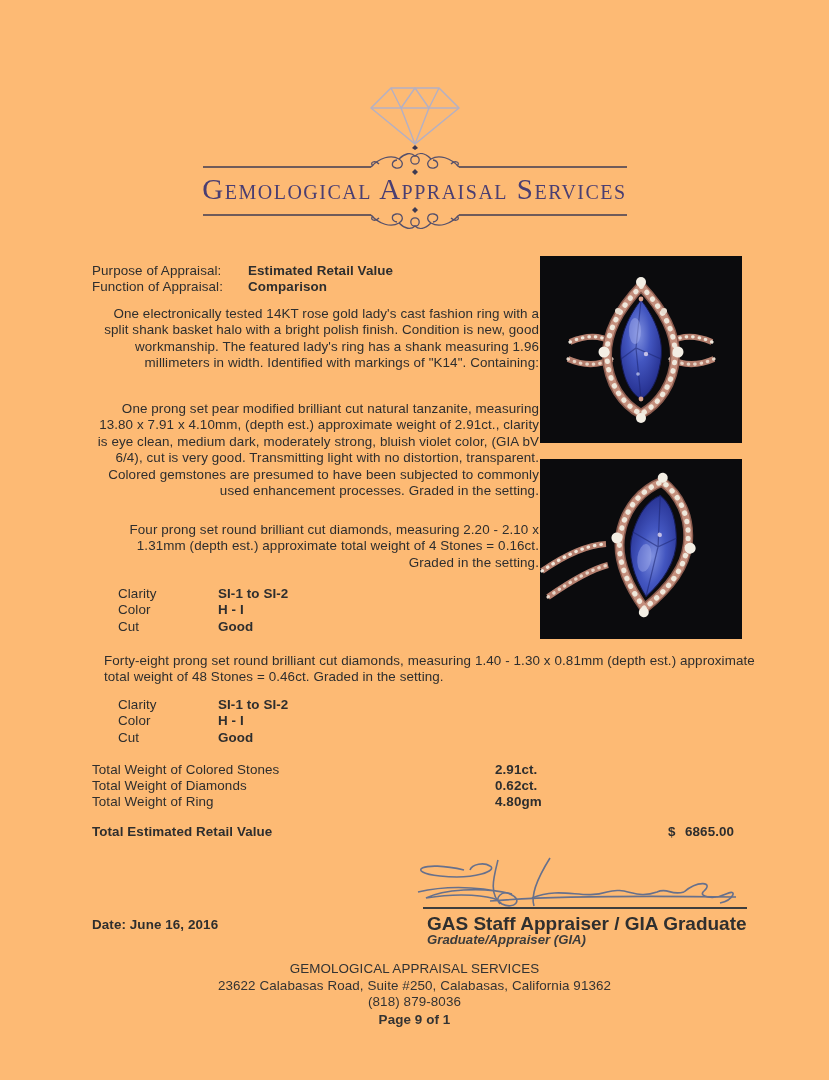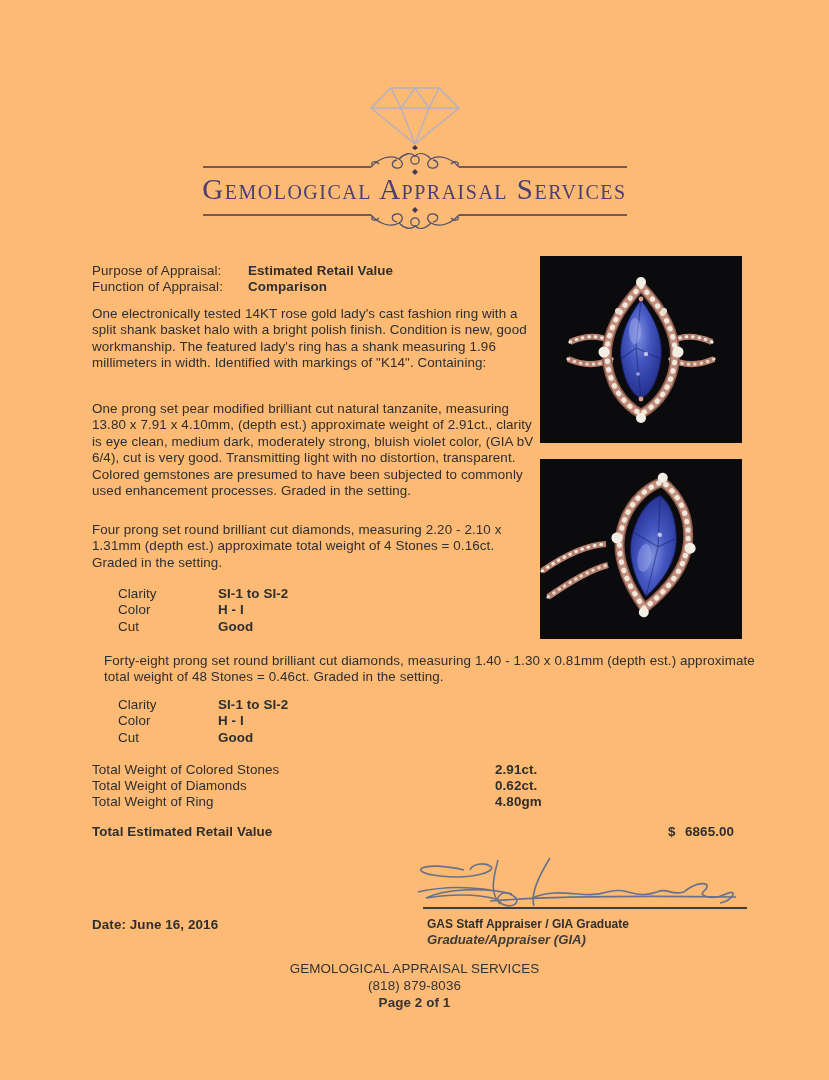--- a/index.html
+++ b/index.html
@@ -20,37 +20,37 @@
   }
   .logo-tagline {
     font-family:"Liberation Serif", serif; font-size:12.5px; letter-spacing:2.6px;
     color:#55497e; line-height:15px; margin-top:1px;
   }
   
   .abs { position:absolute; }
   .bodytxt { font-size:13.4px; line-height:16.4px; color:#2e2e2e; letter-spacing:0.1px; }
   .b { font-weight:bold;margin-top:28px; }
   .head-row .lab { display:inline-block; width:156px; }
-  .para { width:447px; }
+  .para { width:447px;text-align:right; }
   .para-wide { width:668px; }
   .gradetable { margin-left:26px; }
   .gradetable .glab { display:inline-block; width:100px; }
   .totals-row { position:relative; height:15.8px; }
   .totals-row .tval { position:absolute; left:403px; top:0; font-weight:bold; }
   .retail-row { position:relative; width:668px; font-weight:bold; }
   .retail-row .cur { position:absolute; left:576px; top:0; }
   .retail-row .amt { position:absolute; left:593px; top:0; }
   
   .photo { position:absolute; left:540px; display:block; }
   
   .sig-svg { position:absolute; left:402px; top:856px; }
   .sig-line { position:absolute; left:423px; top:907px; width:324px; height:2px; background:#3e3e3e; }
   .date-line { position:absolute; left:92px; top:917px; font-weight:bold; }
   .appraiser { position:absolute; left:427px; top:916px; }
-  .appraiser .t1 { font-weight:bold; font-size:12px; line-height:16px; }
+  .appraiser .t1 { font-weight:bold; font-size:19px; line-height:16px; }
   .appraiser .t2 { font-style:italic; font-size:13.2px; line-height:16px; color:#3c3c3c;font-weight:bold; }
   
   .footer { position:absolute; top:961px; left:0; width:829px; text-align:center; color:#333; }
   .footer div { line-height:16.6px; }
   .footer .pg { font-weight:bold; margin-top:1px; }
 </style>
 </head>
 <body>
 
 <div class="page">
@@ -246,17 +246,18 @@
   </svg>
   <div class="sig-line"></div>
   <div class="date-line bodytxt">Date: June 16, 2016</div>
   <div class="appraiser">
     <div class="t1">GAS Staff Appraiser / GIA Graduate</div>
     <div class="t2">Graduate/Appraiser (GIA)</div>
   </div>
 
   <div class="footer bodytxt">
     <div>GEMOLOGICAL APPRAISAL SERVICES</div>
+    <div>23622 Calabasas Road, Suite #250, Calabasas, California 91362</div>
     <div>(818) 879-8036</div>
-    <div class="pg">Page 2 of 1</div>
+    <div class="pg">Page 9 of 1</div>
   </div>
 
 </div>
 
 </body></html>

